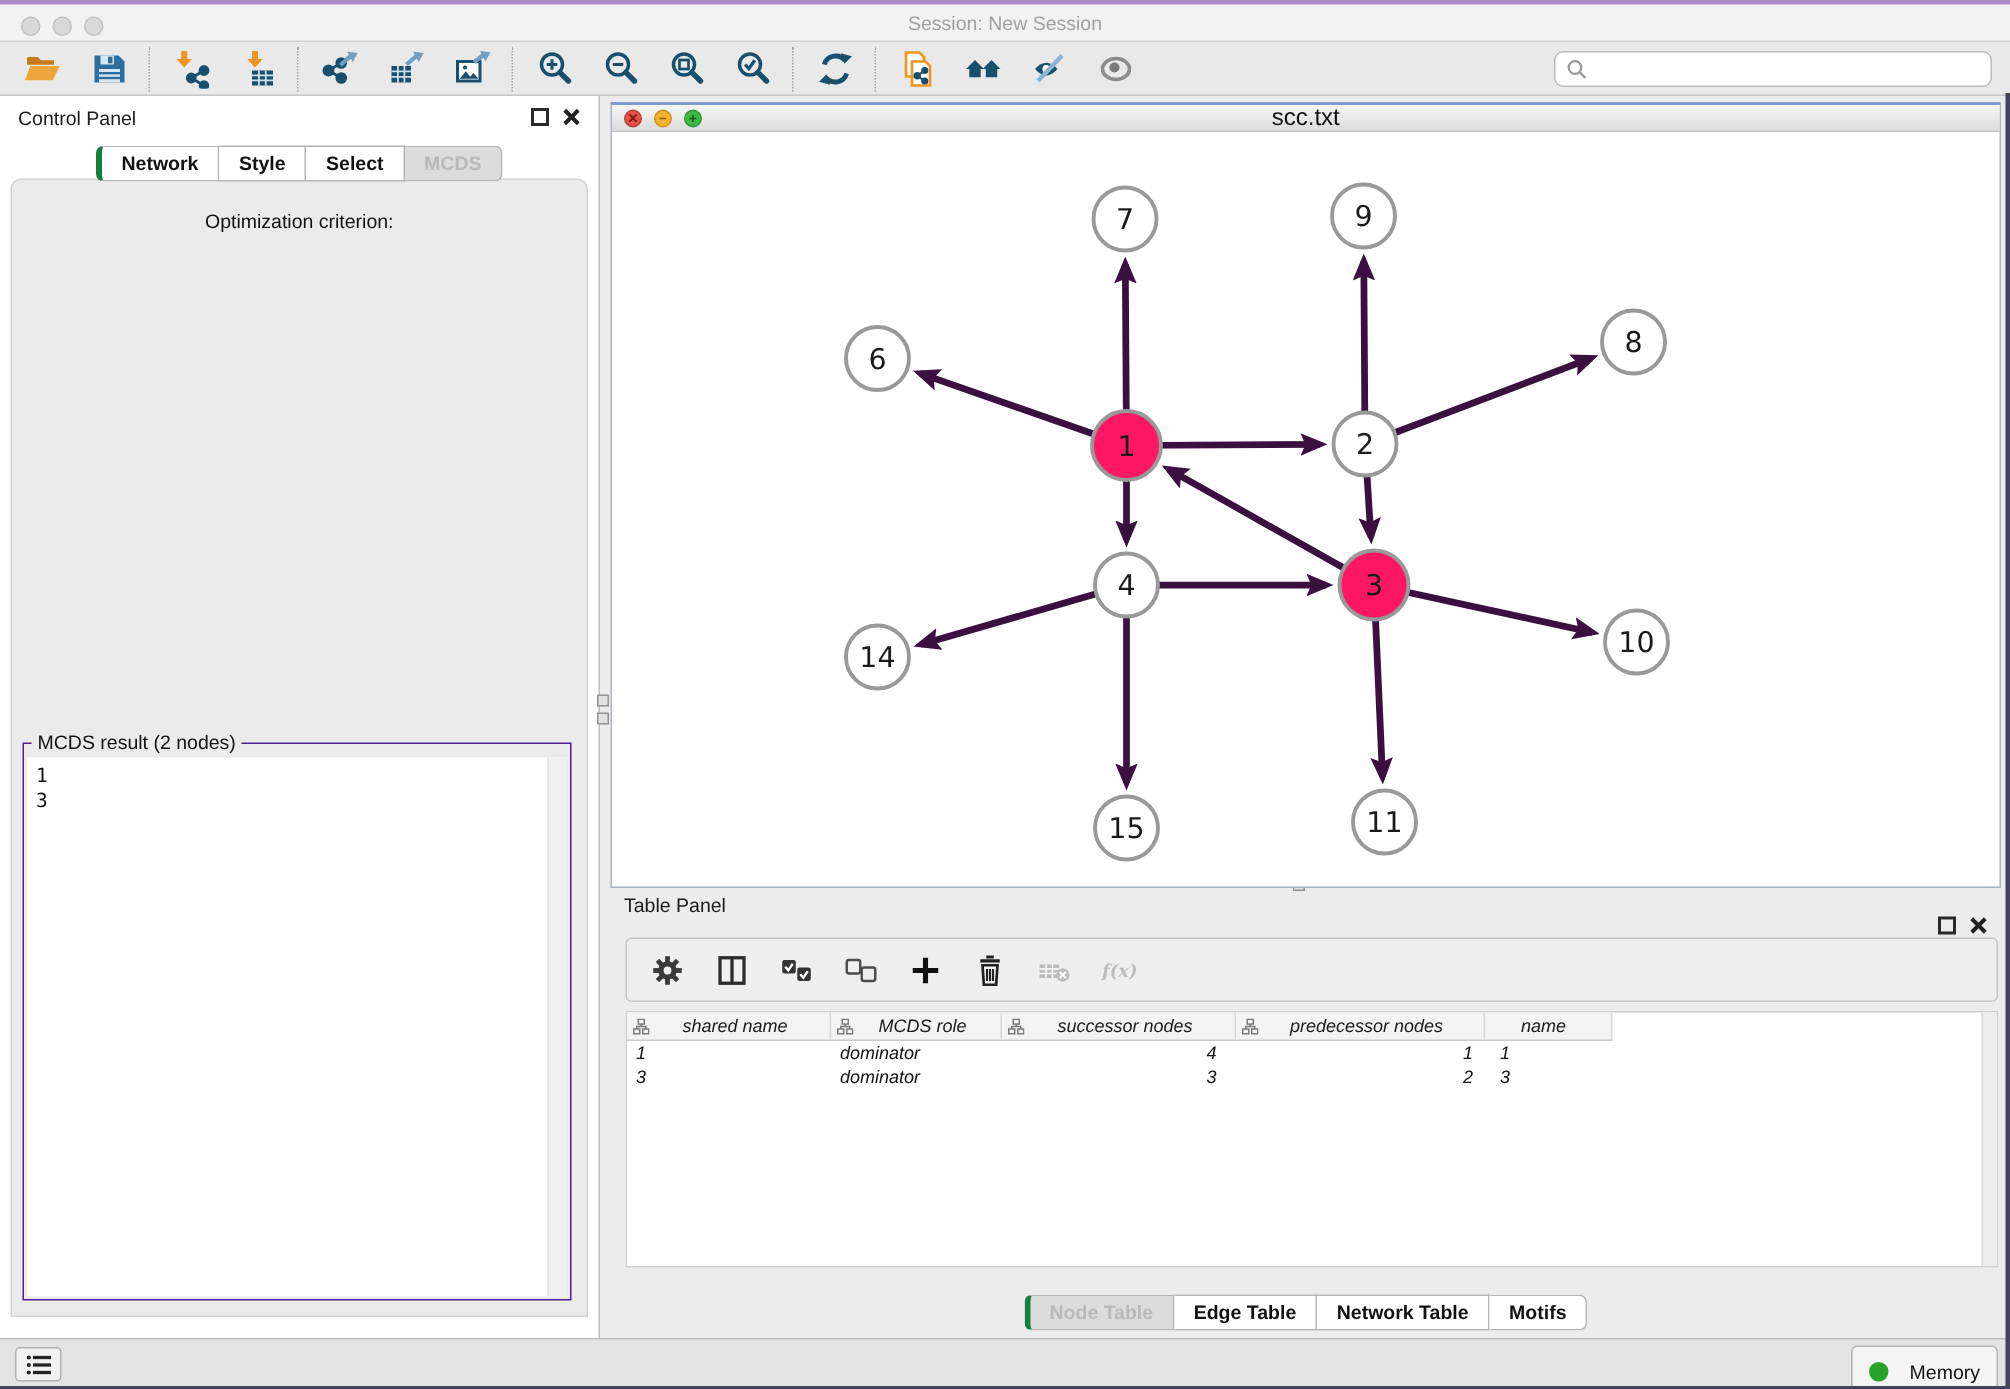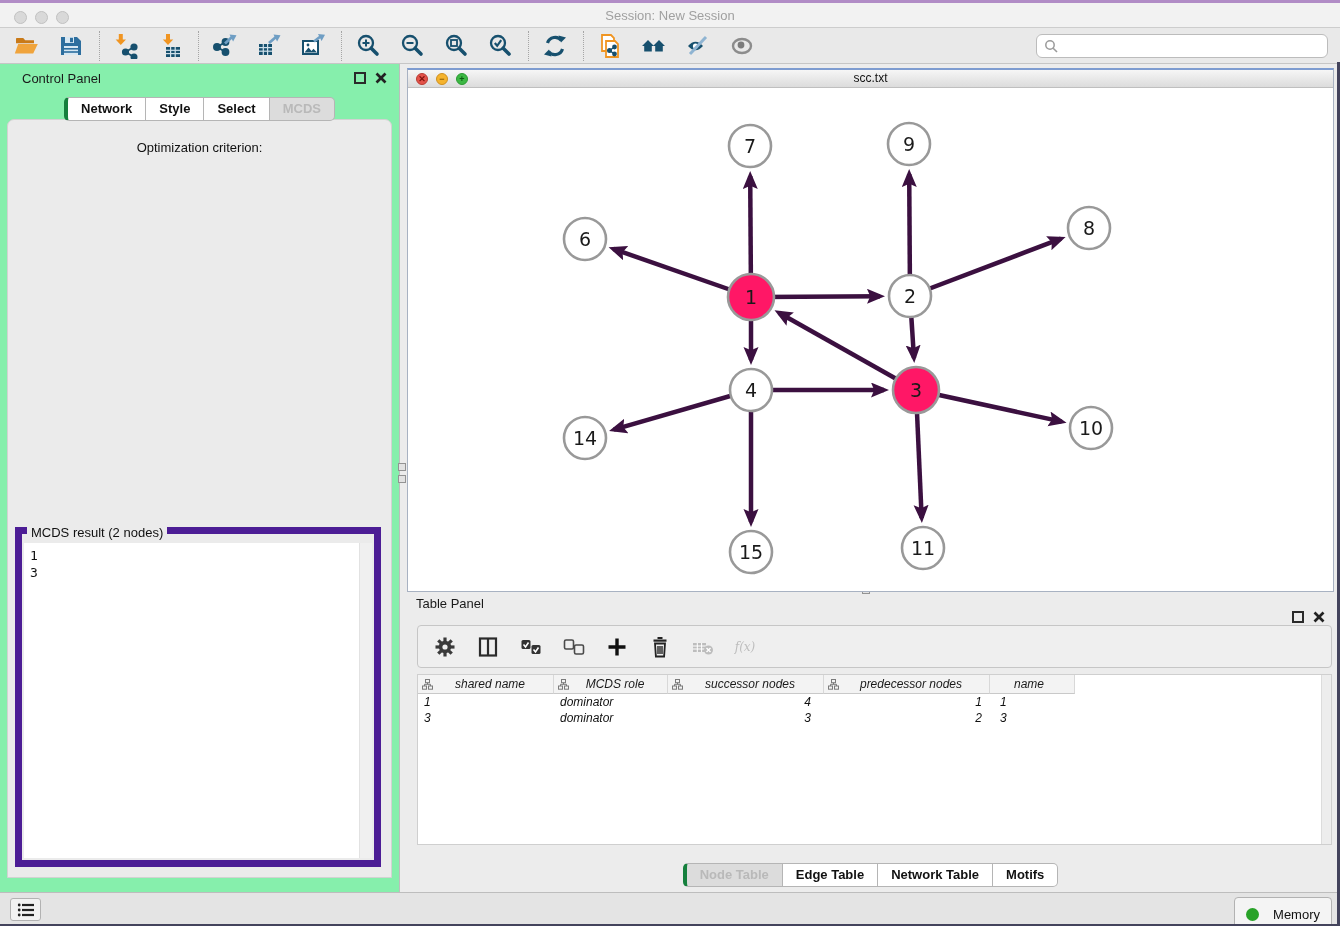--- a/index.html
+++ b/index.html
@@ -13,28 +13,28 @@
   .lights { position:absolute; left:14px; top:8px; display:flex; gap:8px; }
   .light { width:13px; height:13px; border-radius:50%; background:#d9d9d9; border:1px solid #c1c1c1; }
   .win-title { position:absolute; left:0; right:0; top:5px; text-align:center; color:#a0a0a0; font-size:13px; }
 
   
   .toolbar { position:absolute; top:28px; left:0; right:0; height:36px; background:#e9e9e9;
     border-bottom:1px solid #c6c6c6; display:flex; align-items:center; padding:0 10px; }
   .tgroup { display:flex; align-items:center; gap:16px; padding:0 13px; }
   .tgroup:first-child { padding-left:4px; }
   .tsep { width:0; height:30px; border-left:1px dotted #a5a5a5; }
-  .ticon { width:28px; height:28px; display:flex; align-items:center; justify-content:flex-start; cursor:default; }
+  .ticon { width:28px; height:28px; display:flex; align-items:center; justify-content:flex-end; cursor:default;font-weight:bold; }
   .search { margin-left:auto; margin-right:2px; width:292px; height:24px; background:#fff;
     border:1px solid #bcbcbc; border-radius:6px; display:flex; align-items:center; padding:0 7px; gap:5px; }
   .search input { border:none; outline:none; flex:1; font-size:13px; background:transparent; font-family:inherit; }
 
   
-  .control-panel { position:absolute; top:64px; left:0; width:400px; height:828px; background:#86efac;
-    border-right:1px solid #bdbdbd;padding-left:10px; }
+  .control-panel { position:absolute; top:64px; left:0; width:400px; height:828px; background:#ffffff;
+    border-right:1px solid #bdbdbd; }
   .cp-header { height:28px; display:flex; align-items:center; padding:0 12px; }
   .p-title { font-size:13px; color:#1a1a1a; }
   .panel-btns { margin-left:auto; display:flex; gap:9px; align-items:center; }
   .float-btn { width:12px; height:12px; border:2px solid #2a2a2a; background:transparent; }
   .close-x { width:12px; height:12px; }
   .cp-tabs { position:absolute; top:33px; left:0; right:0; display:flex; justify-content:center; z-index:2; }
   .seg { font-size:13px; font-weight:bold; color:#111; background:#fff; border:1px solid #b5b5b5;
     border-left:none; padding:3px 13px 4px; cursor:default; }
   .seg:first-child { border-left:4px solid #15803d; border-radius:5px 0 0 5px; }
   .seg:last-child { border-radius:0 5px 5px 0; }
@@ -42,31 +42,31 @@
   .cp-content { position:absolute; top:55px; left:7px; right:7px; bottom:14px; background:#ebebeb;
     border:1px solid #d2d2d2; border-radius:7px 7px 0 0; }
   .opt-label { margin-top:20px; text-align:center; font-size:13px; color:#111; }
   .dropdown { position:absolute; top:40px; left:38px; width:308px; height:23px; background:#fff;
     border:1px solid #b2b2b2; border-radius:5px; display:flex; align-items:center; padding:0 4px 0 9px;
     font-size:13px; color:#111; }
   .dropdown .dd-text { flex:1; }
   .btn-row { position:absolute; top:71px; left:0; right:0; display:flex; justify-content:center; gap:14px; }
   .btn { background:#fff; border:1px solid #b2b2b2; border-radius:5px; font-size:13px; color:#111;
     padding:3px 15px 4px; cursor:default; }
-  .fieldset { position:absolute; top:375px; left:7px; right:10px; bottom:10px; border:7px solid #4c1d95;margin-top:32px; }
+  .fieldset { position:absolute; top:375px; left:7px; right:10px; bottom:10px; border:1px solid #4c1d95; }
   .legend { position:absolute; top:-9px; left:5px; background:#ebebeb; padding:0 4px; font-size:13px; color:#111; }
   .fs-inner { position:absolute; top:9px; left:2px; right:2px; bottom:2px; background:#fff; overflow:hidden; }
   .fs-lines { padding:4px 6px; font-family:"DejaVu Sans Mono", monospace; font-size:13px; line-height:17px; color:#111; }
   .fs-scroll { position:absolute; top:9px; right:2px; bottom:2px; width:13px; background:#f0f0f0; border-left:1px solid #e2e2e2; }
 
   
   .network-window { position:absolute; left:407px; top:68px; width:927px; height:524px; background:#fff;
     border:1px solid #a8b2c2; border-top:2px solid #7e9cd0; }
   .nw-titlebar { height:18px; background:linear-gradient(#f6f6f6,#dcdcdc); border-bottom:1px solid #bfbfbf; position:relative; }
-  .nw-title { text-align:center; font-size:12px; color:#111; line-height:17px; }
+  .nw-title { text-align:center; font-size:16px; color:#111; line-height:17px; }
   .nw-lights { position:absolute; left:8px; top:3px; display:flex; gap:8px; }
   .nw-light { width:12px; height:12px; border-radius:50%; font-size:9px; font-weight:bold;
     line-height:11px; text-align:center; }
   .nwl-close { background:#e4534a; border:1px solid #b93c33; color:#7e130d; }
   .nwl-min { background:#f5b32d; border:1px solid #cf9020; color:#8a5d06; }
   .nwl-zoom { background:#3cb843; border:1px solid #2b9a33; color:#0b5c11; }
   .nw-canvas { position:absolute; top:18px; left:0; right:0; bottom:0; }
 
   
   .grip { position:absolute; background:#e2e2e2; border:1px solid #939393; }

